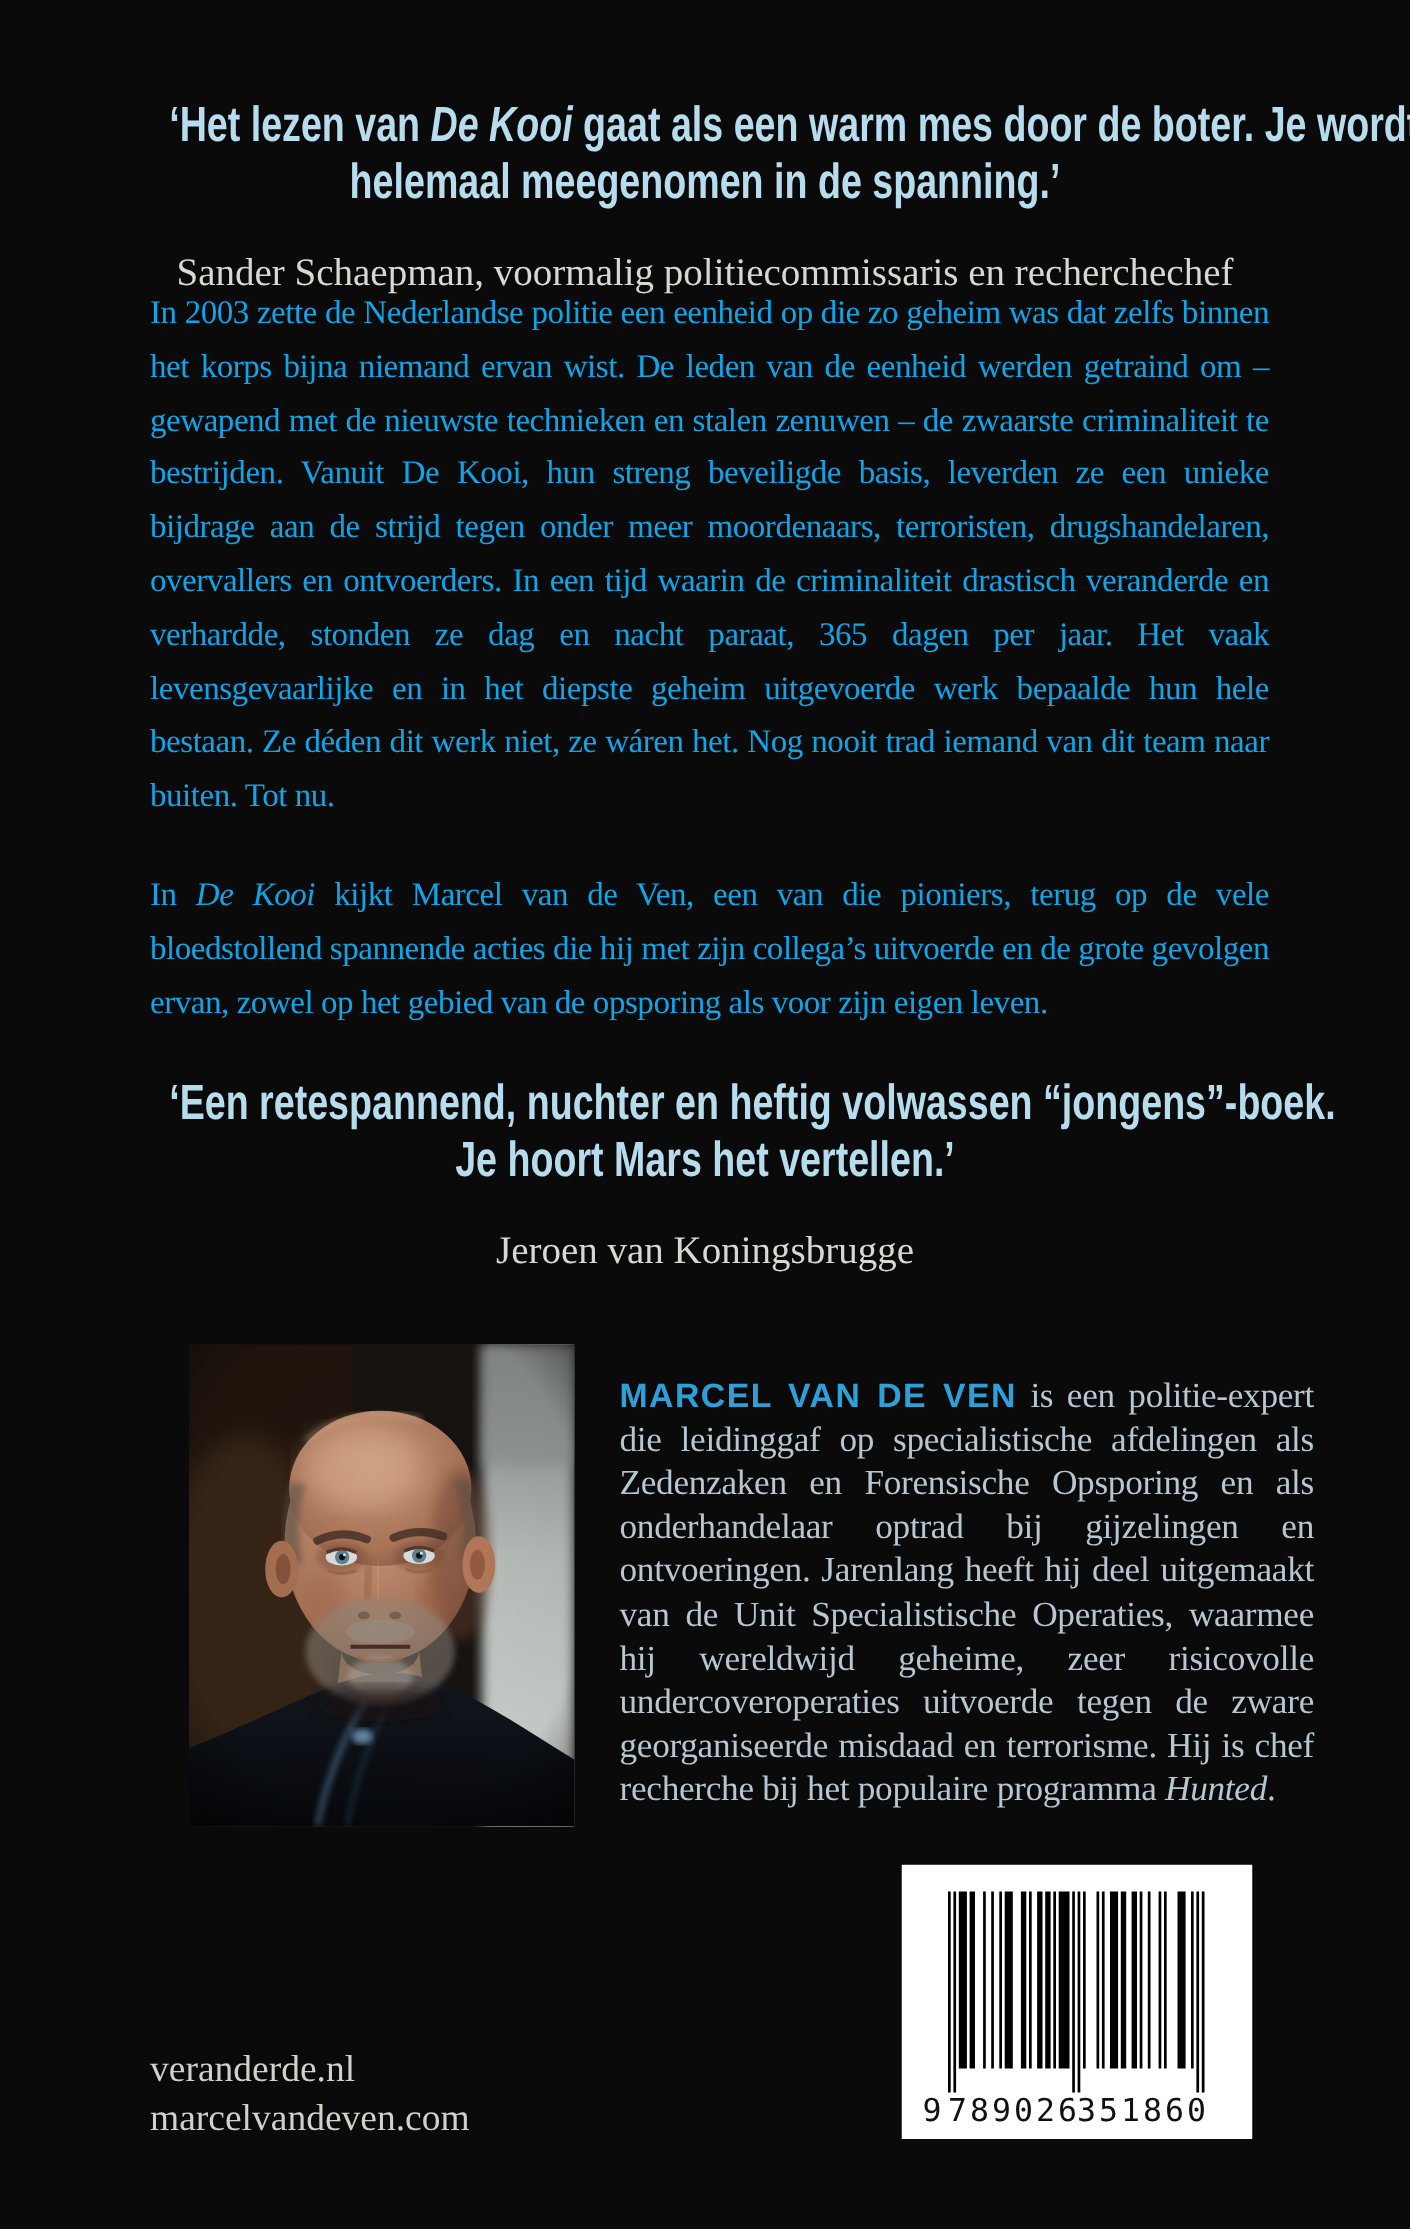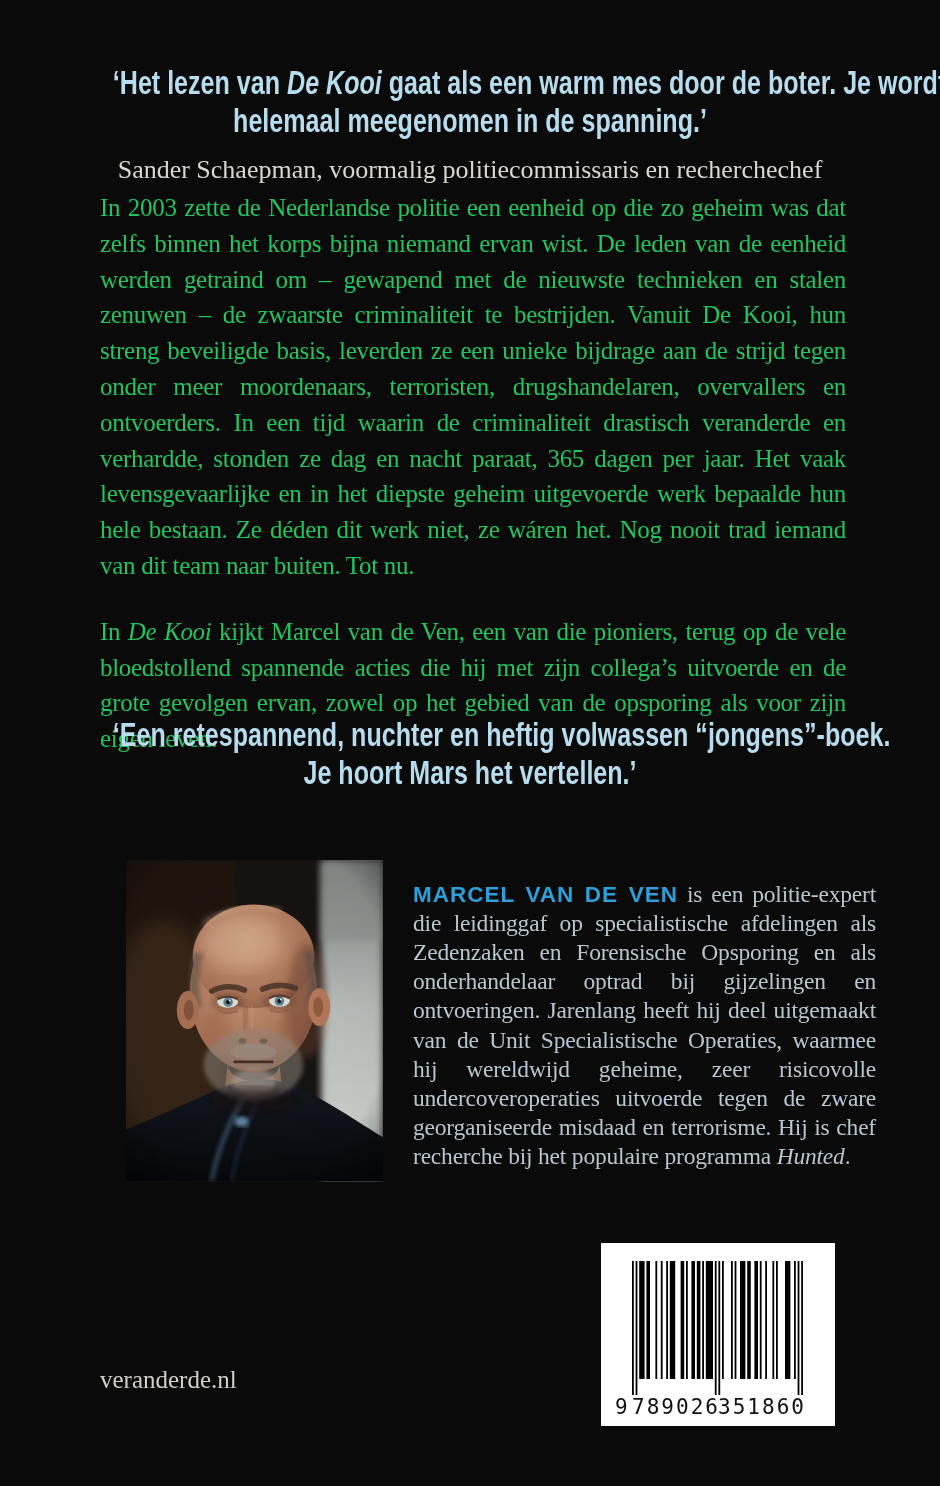--- a/index.html
+++ b/index.html
@@ -6,28 +6,28 @@
   .cover{position:relative;width:940px;height:1486px;background:#0a0a0a;overflow:hidden;
          font-family:"Liberation Serif",serif;}
   
   .quote-block{position:absolute;left:0;width:940px;text-align:center;}
   .q1{top:64px;} .q2{top:716px;}
   .q-line{display:block;white-space:nowrap;font-family:"Liberation Sans",sans-serif;
           font-weight:700;font-size:33px;line-height:38px;color:#b7dcee;
           transform:scaleX(.76);transform-origin:50% 50%;}
   .q-title{font-style:italic;}
   .q-attr{display:block;font-family:"Liberation Serif",serif;font-size:26px;
-          color:#dad7d2;margin-top:15px;font-weight:400;}
+          color:#dad7d2;margin-top:27px;font-weight:400;}
   
-  .body-text{position:absolute;left:100px;width:746px;top:190px;font-size:25px;
-             line-height:35.8px;letter-spacing:-0.3px;color:#22c55e;text-align:justify;}
+  .body-text{position:absolute;left:100px;width:746px;top:190px;font-size:22px;
+             line-height:35.8px;letter-spacing:-0.3px;color:#0ea5e9;text-align:justify;}
   .body-text p{margin:0 0 30px 0;}
   .it{font-style:italic;}
   
-  .bio{position:absolute;left:100px;width:750px;top:856px;padding-left:26px;}
+  .bio{position:absolute;left:100px;width:750px;top:892px;padding-left:26px;}
   .photo{float:left;width:257px;height:322px;margin:4px 30px 0 0;background:#141110;}
   .photo svg{display:block;}
   .bio-text{font-size:23.5px;line-height:29.2px;color:#b7c7d2;text-align:justify;
             letter-spacing:-0.2px;}
   .bio-name{font-family:"Liberation Sans",sans-serif;font-weight:700;color:#2d9fd9;
             font-size:22.5px;letter-spacing:1px;}
   
   .footer{position:absolute;left:100px;top:1363px;font-size:25px;line-height:33px;color:#d3d0cb;}
   
   .barcode{position:absolute;left:601px;top:1243px;width:234px;height:183px;}
@@ -45,20 +45,21 @@
   </div>
 
   <div class="body-text">
     <p>In 2003 zette de Nederlandse politie een eenheid op die zo geheim was dat zelfs binnen het korps bijna niemand ervan wist. De leden van de eenheid werden getraind om – gewapend met de nieuwste technieken en stalen zenuwen – de zwaarste criminaliteit te bestrijden. Vanuit De Kooi, hun streng beveiligde basis, leverden ze een unieke bijdrage aan de strijd tegen onder meer moordenaars, terroristen, drugshandelaren, overvallers en ontvoerders. In een tijd waarin de criminaliteit drastisch veranderde en verhardde, stonden ze dag en nacht paraat, 365 dagen per jaar. Het vaak levensgevaarlijke en in het diepste geheim uitgevoerde werk bepaalde hun hele bestaan. Ze déden dit werk niet, ze wáren het. Nog nooit trad iemand van dit team naar buiten. Tot nu.</p>
     <p><span>In </span><span class="it">De Kooi</span><span> kijkt Marcel van de Ven, een van die pioniers, terug op de vele bloedstollend spannende acties die hij met zijn collega’s uitvoerde en de grote gevolgen ervan, zowel op het gebied van de opsporing als voor zijn eigen leven.</span></p>
   </div>
 
   <div class="quote-block q2">
     <span class="q-line">‘Een retespannend, nuchter en heftig volwassen “jongens”-boek.</span>
     <span class="q-line">Je hoort Mars het vertellen.’</span>
+    <span class="q-attr">Jeroen van Koningsbrugge</span>
   </div>
 
   <div class="bio">
     <div class="photo">
       <svg viewBox="0 0 258 322" width="257" height="322" aria-hidden="true">
         <defs>
           <linearGradient id="band" x1="0" y1="0" x2="0" y2="1">
             <stop offset="0" stop-color="#7e8381"></stop>
               <stop offset="0.45" stop-color="#b9bebb"></stop>
               <stop offset="1" stop-color="#d9ddda"></stop>
@@ -138,20 +139,21 @@
         <path d="M113,209 Q128,214 143,209" stroke="#9b6a52" stroke-width="2.5" fill="none" opacity="0.6"></path>
         <ellipse cx="128" cy="240" rx="42" ry="12" fill="#1c0f07" opacity="0.55" filter="url(#b4)"></ellipse>
         <rect width="258" height="322" fill="url(#vig)"></rect>
       </svg>
     </div>
     <p class="bio-text"><span class="bio-name">MARCEL VAN DE VEN</span><span> is een politie-expert die leidinggaf op specialistische afdelingen als Zedenzaken en Forensische Opsporing en als onderhandelaar optrad bij gijzelingen en ontvoeringen. Jarenlang heeft hij deel uitgemaakt van de Unit Specialistische Operaties, waarmee hij wereldwijd geheime, zeer risicovolle undercoveroperaties uitvoerde tegen de zware georganiseerde misdaad en terrorisme. Hij is chef recherche bij het populaire programma </span><span class="it">Hunted</span><span>.</span></p>
   </div>
 
   <div class="footer">
     <div>veranderde.nl</div>
+    <div>marcelvandeven.com</div>
   </div>
 
   <div class="barcode">
     <svg viewBox="0 0 234 183" width="234" height="183">
       <rect width="234" height="183" fill="#ffffff"></rect>
       <g id="bc-bars" fill="#000000">
           <rect x="31.00" y="18" width="1.80" height="134"></rect>
           <rect x="34.60" y="18" width="1.80" height="134"></rect>
           <rect x="38.20" y="18" width="5.40" height="118"></rect>
           <rect x="45.40" y="18" width="3.60" height="118"></rect>

